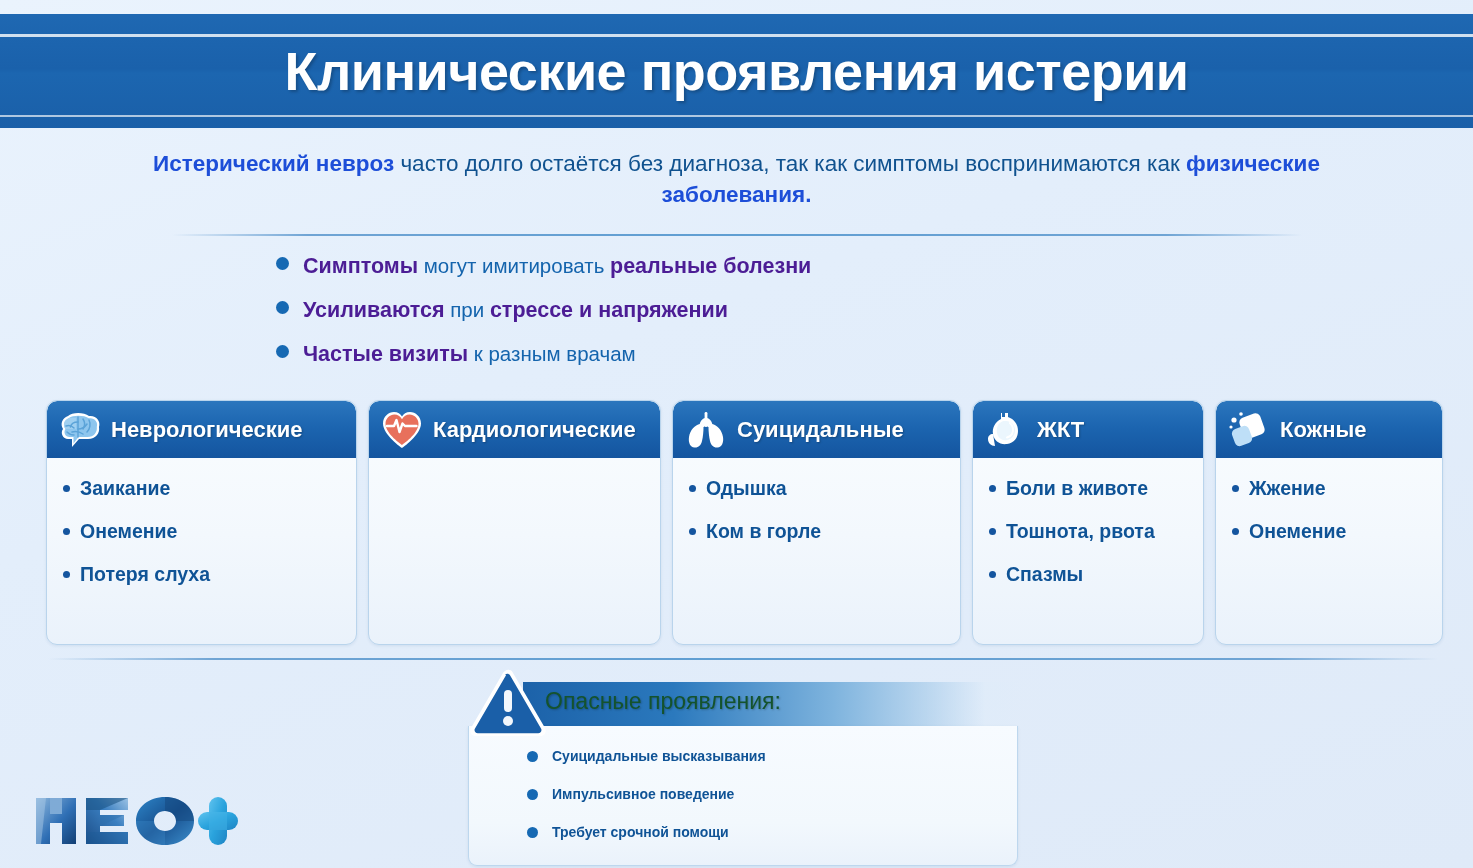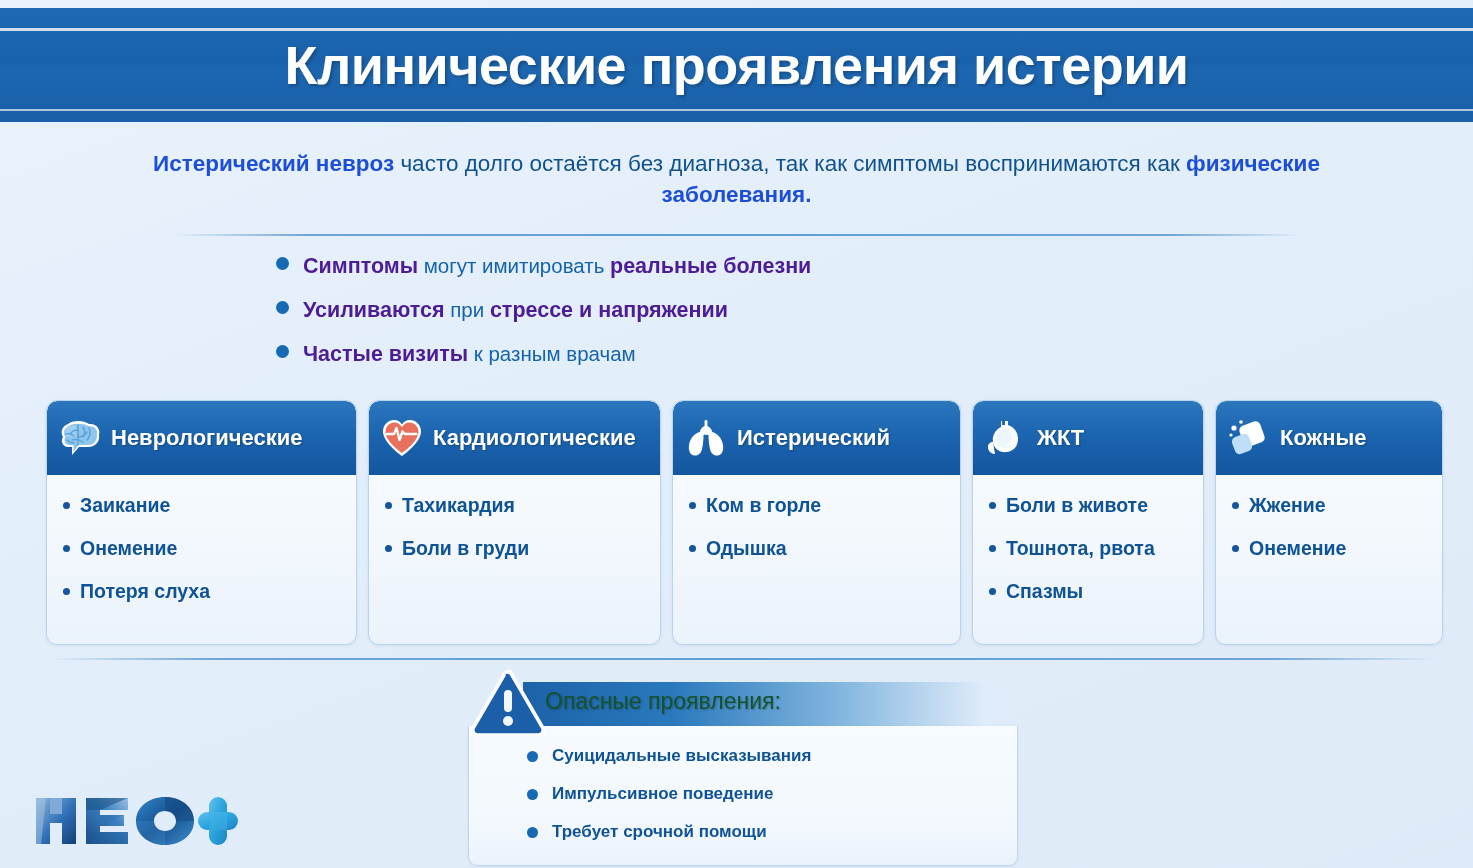--- a/index.html
+++ b/index.html
@@ -9,21 +9,21 @@
     height: 868px;
     overflow: hidden;
     font-family: "Liberation Sans", sans-serif;
     background: linear-gradient(160deg, #eaf3fd 0%, #e3eefb 40%, #dfeaf8 100%);
     position: relative;
   }
 
   
   .header {
     position: absolute;
-    left: 0; top: 8px;
+    left: 0; top: 14px;
     width: 1473px;
     height: 114px;
     background: linear-gradient(180deg, #1f68b2 0%, #1a61ab 48%, #1c66b0 52%, #1a5fa8 100%);
   }
   .header-rule-top {
     position: absolute; left: 0; top: 20px;
     width: 100%; height: 3px;
     background: rgba(255,255,255,0.80);
   }
   .header-rule-bottom {
@@ -108,21 +108,21 @@
     overflow: hidden;
     flex: 0 0 auto;
   }
   .card.w1 { width: 311px; }
   .card.w2 { width: 293px; }
   .card.w3 { width: 289px; }
   .card.w4 { width: 232px; }
   .card.w5 { width: 228px; }
 
   .card-head {
-    height: 74px;
+    height: 57px;
     background: linear-gradient(180deg, #2b76bd 0%, #1c65b0 45%, #14559f 100%);
     display: flex;
     align-items: center;
     padding: 0 6px 0 10px;
     gap: 8px;
     border-radius: 10px 10px 0 0;
     text-align: center;
   }
   .card-icon {
     width: 46px; height: 44px;
@@ -209,21 +209,21 @@
   }
   .wi-dot {
     width: 11px; height: 11px;
     border-radius: 50%;
     background: #1669b3;
     margin: 7px 14px 0 0;
     flex: 0 0 auto;
   }
   .wi-text {
     color: #0f5396;
-    font-size: 17px;
+    font-size: 14px;
     font-weight: bold;
     line-height: 24px;
   }
 
   
   .logo {
     position: absolute;
     left: 24px; top: 790px;
     width: 240px; height: 62px;
   }
@@ -306,55 +306,45 @@
     <div class="card-head">
       <span class="card-icon">
         <svg width="42" height="40" viewBox="0 0 42 40">
           <path d="M21 38 C21 38 2 25 2 13.5 C2 6.5 7.5 2 13 2 C16.8 2 19.6 4 21 6.6 C22.4 4 25.2 2 29 2 C34.5 2 40 6.5 40 13.5 C40 25 21 38 21 38 Z" fill="#ffffff"></path>
           <path d="M21 35 C21 35 4.5 24 4.5 13.8 C4.5 8 9 4.4 13.4 4.4 C16.6 4.4 19.4 6.4 21 9.2 C22.6 6.4 25.4 4.4 28.6 4.4 C33 4.4 37.5 8 37.5 13.8 C37.5 24 21 35 21 35 Z" fill="#e8705c"></path>
           <path d="M6 16 L13 16 L15.5 10 L18.5 22 L21.5 13.5 L24 16 L35.5 16" stroke="#ffffff" stroke-width="2.4" fill="none" stroke-linejoin="round" stroke-linecap="round"></path>
         </svg>
       </span>
       <span class="card-title">Кардиологические</span>
     </div>
-    <div class="card-body">
-      <div class="card-item">
-        <span class="ci-dot"></span>
-        <span class="ci-text">Тахикардия</span>
-      </div>
-      <div class="card-item">
-        <span class="ci-dot"></span>
-        <span class="ci-text">Боли в груди</span>
-      </div>
-    </div>
   </div>
 
   <div class="card w3">
     <div class="card-head">
       <span class="card-icon">
         <svg width="42" height="40" viewBox="0 0 42 40">
           <g fill="#ffffff">
             <rect x="19.6" y="2" width="2.8" height="15" rx="1.3"></rect>
             <path d="M21 8 C18 8 16 10 15 13 L14 17 L18.5 17 C20 17 20.5 15 20.5 13 Z"></path>
             <path d="M21 8 C24 8 26 10 27 13 L28 17 L23.5 17 C22 17 21.5 15 21.5 13 Z"></path>
             <path d="M15 14 C10 15 5 20 4 27 C3.2 32.5 5 37 9.5 37.5 C13 38 16 35.5 17 31 C18 27 18.5 21 18.5 17.5 C18.5 15.4 17.2 13.6 15 14 Z"></path>
             <path d="M27 14 C32 15 37 20 38 27 C38.8 32.5 37 37 32.5 37.5 C29 38 26 35.5 25 31 C24 27 23.5 21 23.5 17.5 C23.5 15.4 24.8 13.6 27 14 Z"></path>
           </g>
         </svg>
       </span>
-      <span class="card-title">Истерический</span>
+      <span class="card-title">Суицидальные</span>
     </div>
     <div class="card-body">
       <div class="card-item">
         <span class="ci-dot"></span>
+        <span class="ci-text">Одышка</span>
+      </div>
+      <div class="card-item">
+        <span class="ci-dot"></span>
         <span class="ci-text">Ком в горле</span>
-      </div>
-      <div class="card-item">
-        <span class="ci-dot"></span>
-        <span class="ci-text">Одышка</span>
       </div>
     </div>
   </div>
 
   <div class="card w4">
     <div class="card-head">
       <span class="card-icon">
         <svg width="42" height="40" viewBox="0 0 42 40">
           <path d="M16 3 L16 9 C10 12 7 18 8 24 C9 31 15 35 22 34 C29 33 33 28 33 21 C33 14 29 9 23 7 L23 3 L20 3 L20 7 C19 7 18 7 17 7 L17 3 Z
                    M8 24 C5 24 3 26 3 29 C3 33 6 36 10 36" fill="#ffffff"></path>

